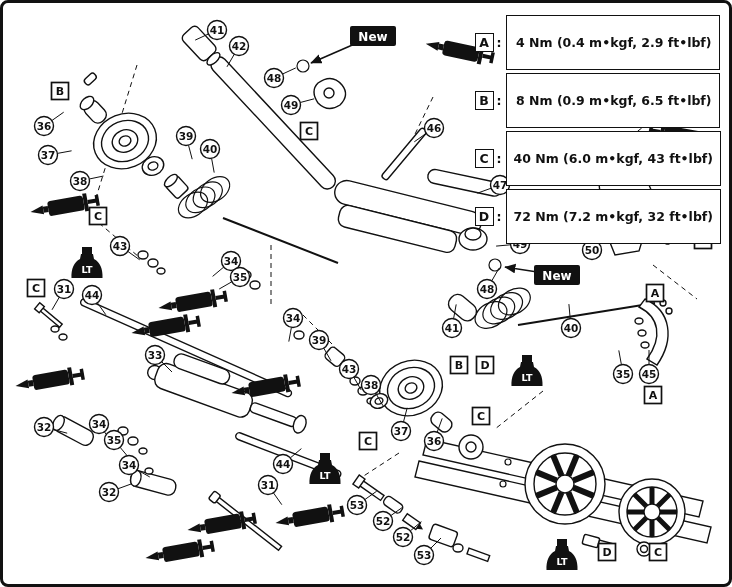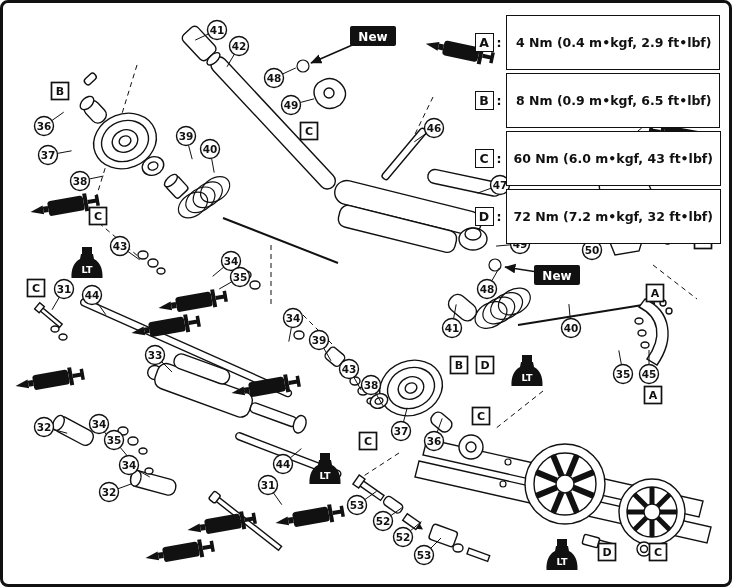--- a/index.html
+++ b/index.html
@@ -695,21 +695,21 @@
       <span class="t-val">4 Nm (0.4 m•kgf, 2.9 ft•lbf)</span>
     </div>
     <div class="t-row">
       <span class="t-key">B</span>
         <span class="t-sep">:</span>
       <span class="t-val">8 Nm (0.9 m•kgf, 6.5 ft•lbf)</span>
     </div>
     <div class="t-row">
       <span class="t-key">C</span>
         <span class="t-sep">:</span>
-      <span class="t-val">60 Nm (6.0 m•kgf, 43 ft•lbf)</span>
+      <span class="t-val">40 Nm (6.0 m•kgf, 43 ft•lbf)</span>
     </div>
     <div class="t-row">
       <span class="t-key">D</span>
         <span class="t-sep">:</span>
       <span class="t-val">72 Nm (7.2 m•kgf, 32 ft•lbf)</span>
     </div>
   </div>
 </div>
 
 </body></html>

